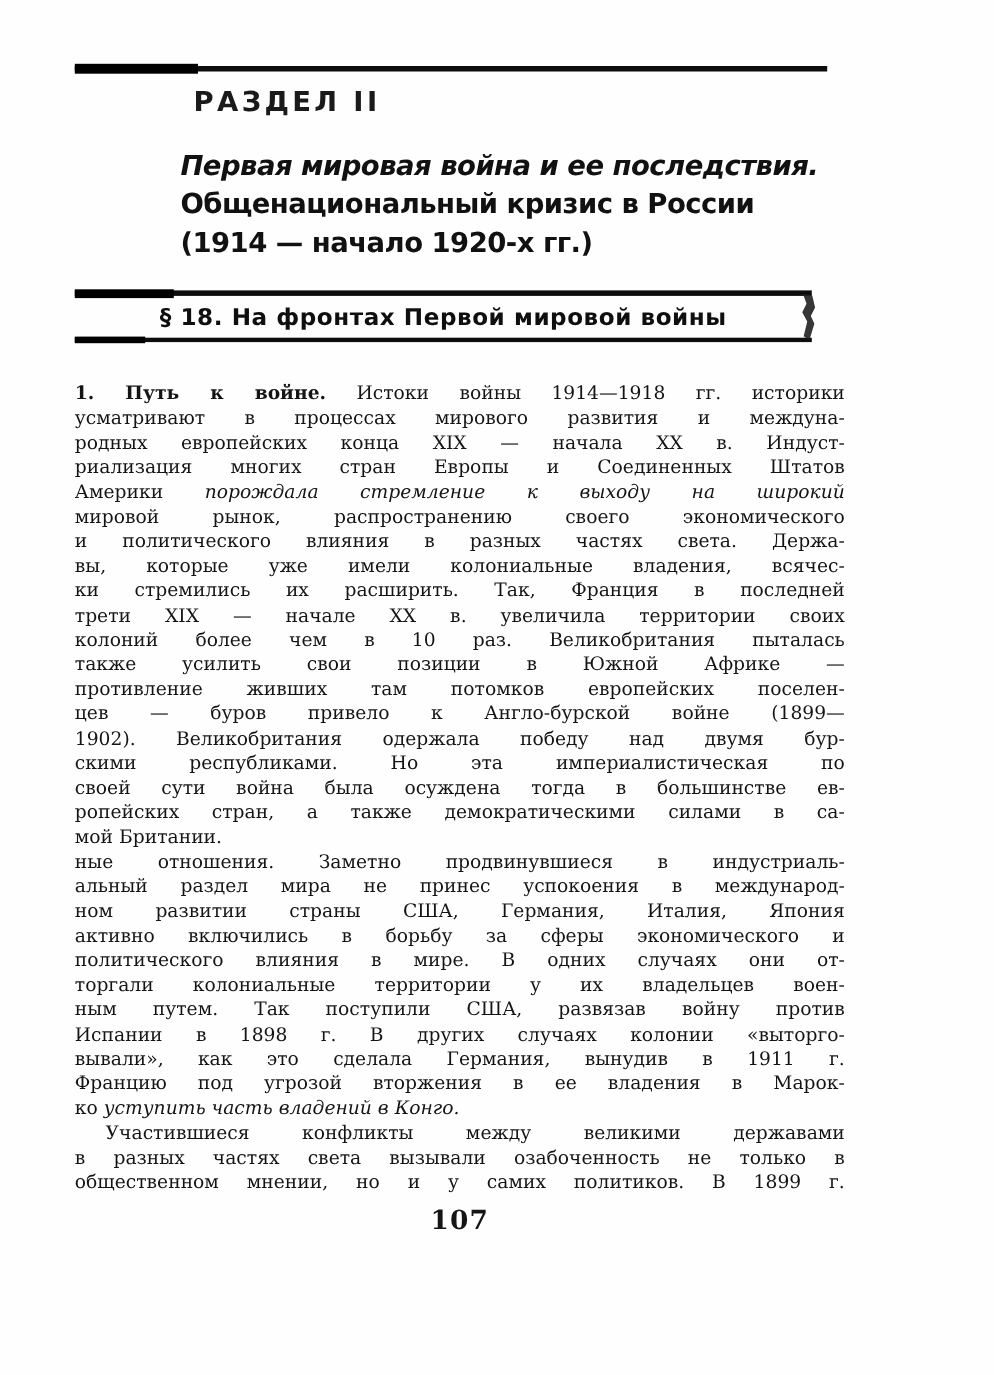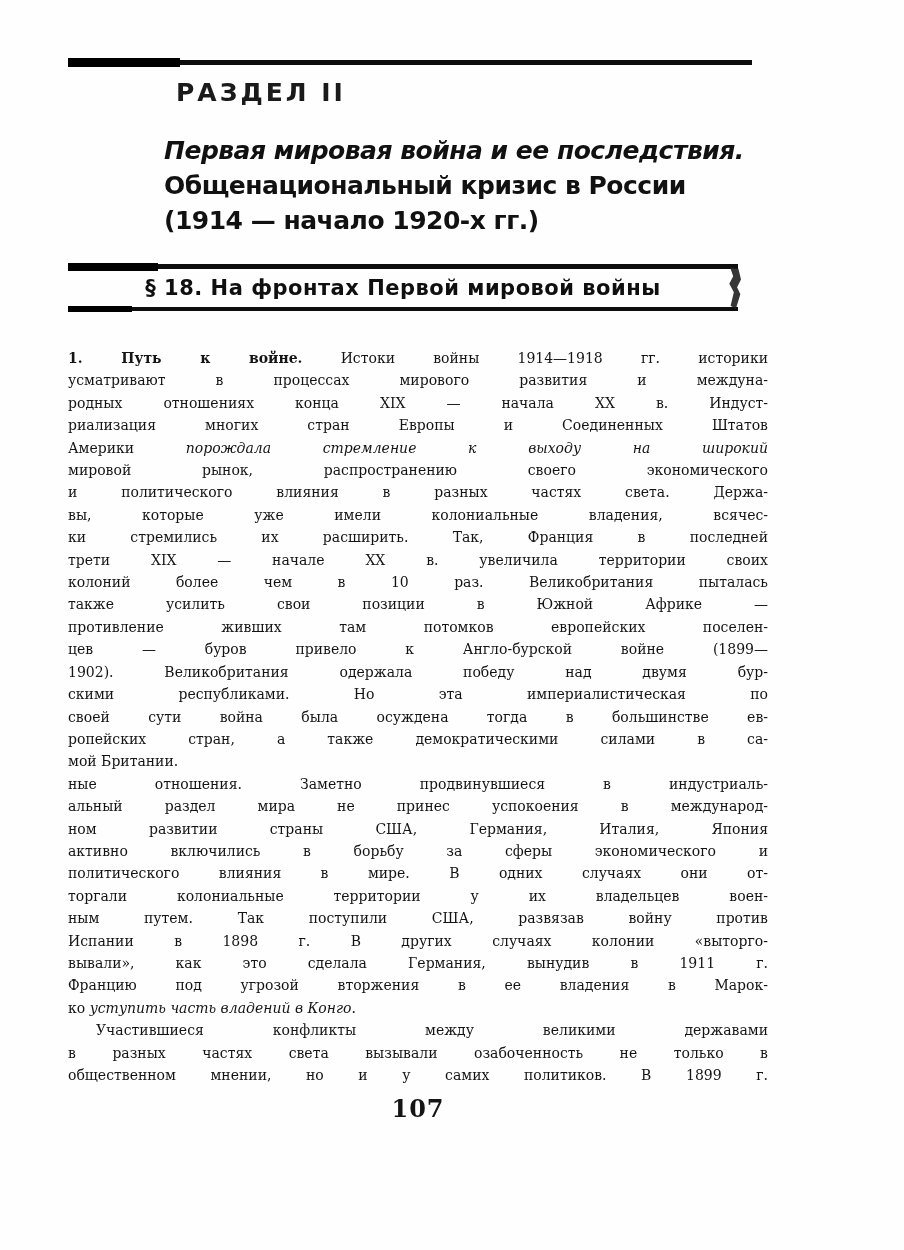--- a/index.html
+++ b/index.html
@@ -35,21 +35,21 @@
     letter-spacing:0.5px;color:#0f0f0f;
   }
   .band-rule-bottom{height:4px;background:#0d0d0d;position:relative;}
   .band-rule-bottom .thick-seg{width:64px;height:6px;top:-1px;}
   .band-artifact{
     position:absolute;right:-3px;top:3px;width:13px;height:42px;
     background:#202020;opacity:0.9;
     clip-path:polygon(15% 0,80% 4%,100% 30%,70% 48%,95% 65%,60% 100%,20% 92%,45% 60%,10% 40%,40% 22%);
   }
   
-  .body-text{margin:36px 0 8px 68px;width:700px;font-size:14px;line-height:22.4px;}
+  .body-text{margin:36px 0 8px 68px;width:700px;font-size:17px;line-height:22.4px;}
   .body-line{text-align:justify;text-align-last:justify;}
   .body-line.last{text-align-last:left;}
   .body-line.indent{text-indent:28px;}
   .b{font-weight:bold;}
   .i{font-style:italic;}
   
   .page-number{
     margin:7px 0 0 68px;width:700px;text-align:center;
     font-size:24px;font-weight:bold;letter-spacing:1px;color:#151515;
   }
@@ -79,21 +79,21 @@
     <div class="rule band-rule-bottom">
       <div class="thick-seg"></div>
     </div>
     <div class="band-artifact"></div>
   </div>
 
   <div class="body-text">
       <div>
         <div class="body-line"><span class="b">1. Путь к войне.</span><span> Истоки войны 1914—1918 гг. историки</span></div>
         <div class="body-line"><span>усматривают в процессах мирового развития и междуна-</span></div>
-        <div class="body-line"><span>родных отношениях конца XIX — начала XX в. Индуст-</span></div>
+        <div class="body-line"><span>родных европейских конца XIX — начала XX в. Индуст-</span></div>
         <div class="body-line"><span>риализация многих стран Европы и Соединенных Штатов</span></div>
         <div class="body-line"><span>Америки </span><span class="i">порождала стремление к выходу на широкий</span></div>
         <div class="body-line"><span>мировой рынок, распространению своего экономического</span></div>
         <div class="body-line"><span>и политического влияния в разных частях света. Держа-</span></div>
         <div class="body-line"><span>вы, которые уже имели колониальные владения, всячес-</span></div>
         <div class="body-line"><span>ки стремились их расширить. Так, Франция в последней</span></div>
         <div class="body-line"><span>трети XIX — начале XX в. увеличила территории своих</span></div>
         <div class="body-line"><span>колоний более чем в 10 раз. Великобритания пыталась</span></div>
         <div class="body-line"><span>также усилить свои позиции в Южной Африке —</span></div>
         <div class="body-line"><span>противление живших там потомков европейских поселен-</span></div>

